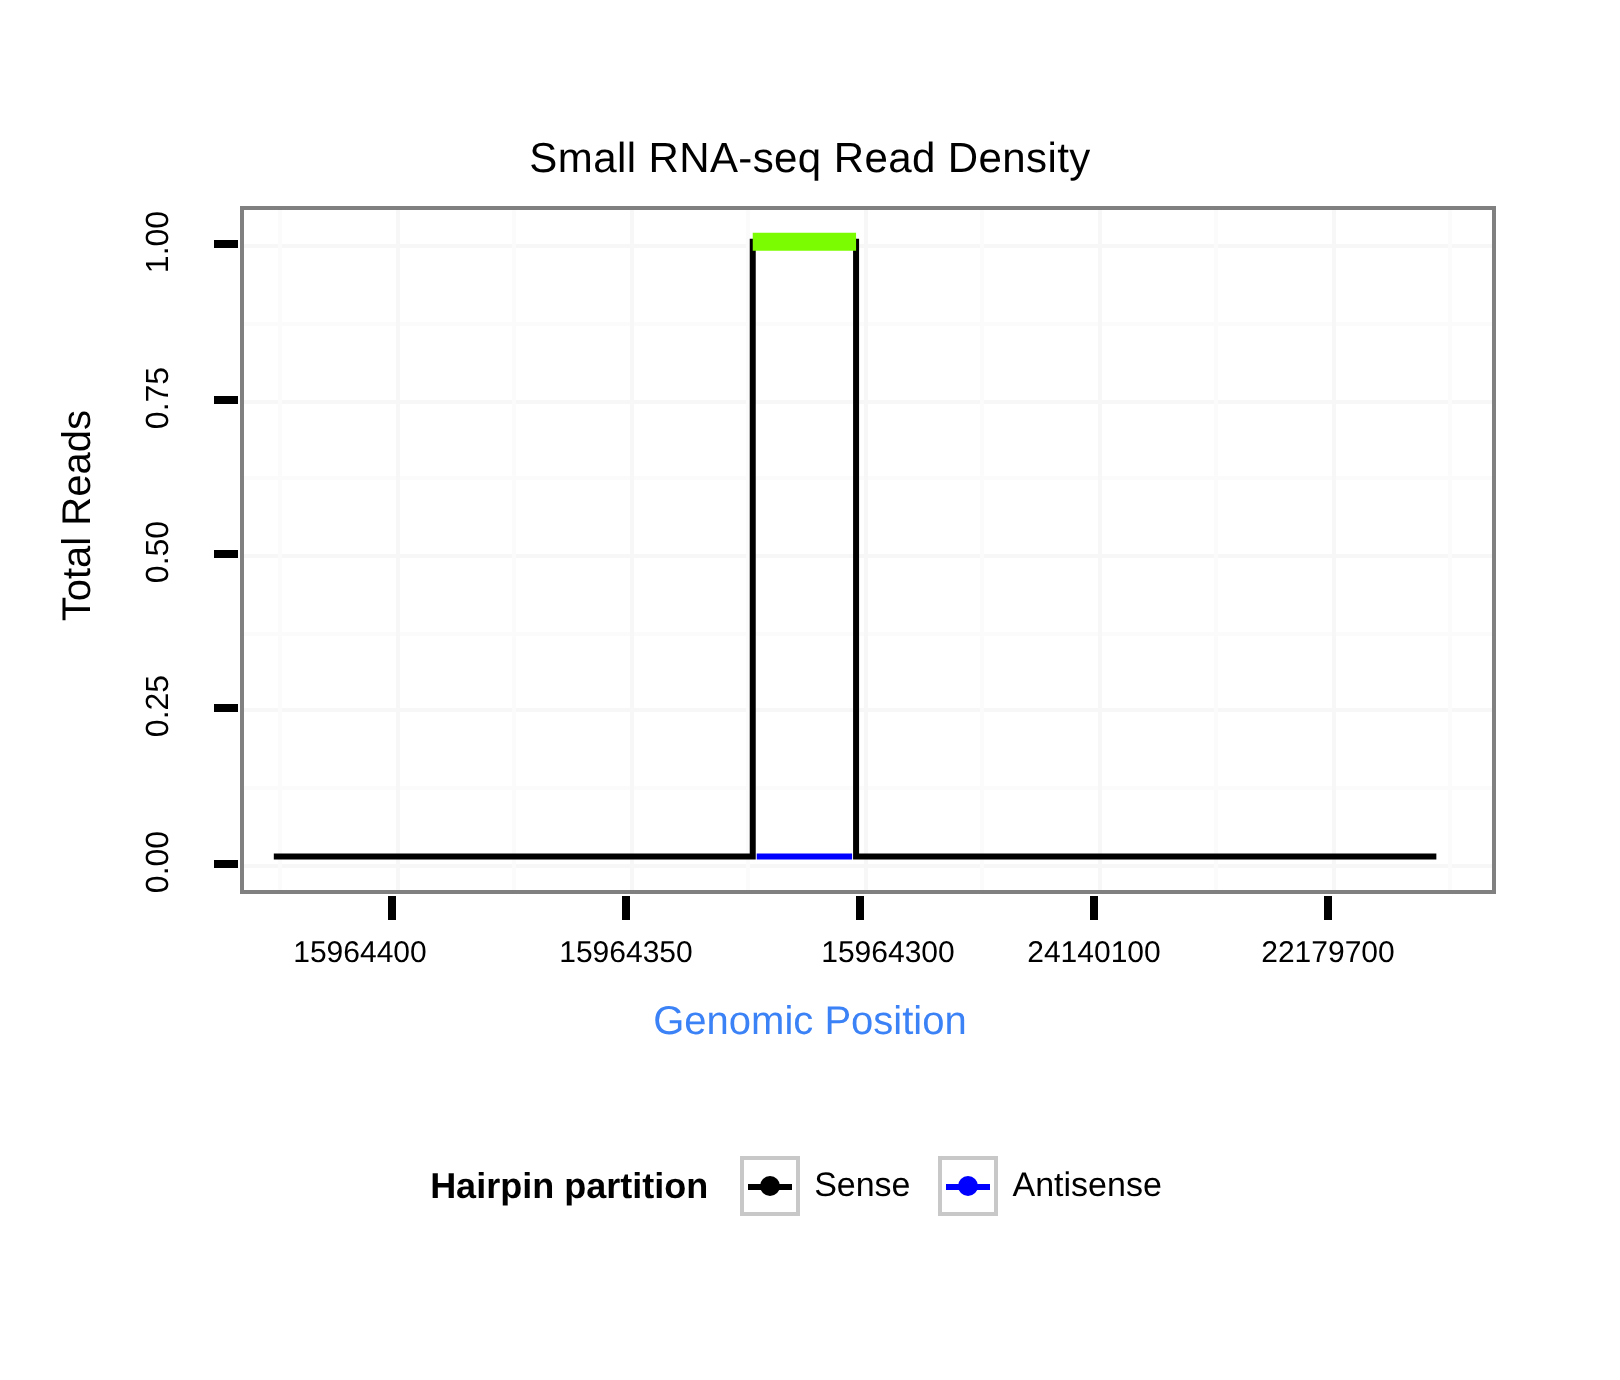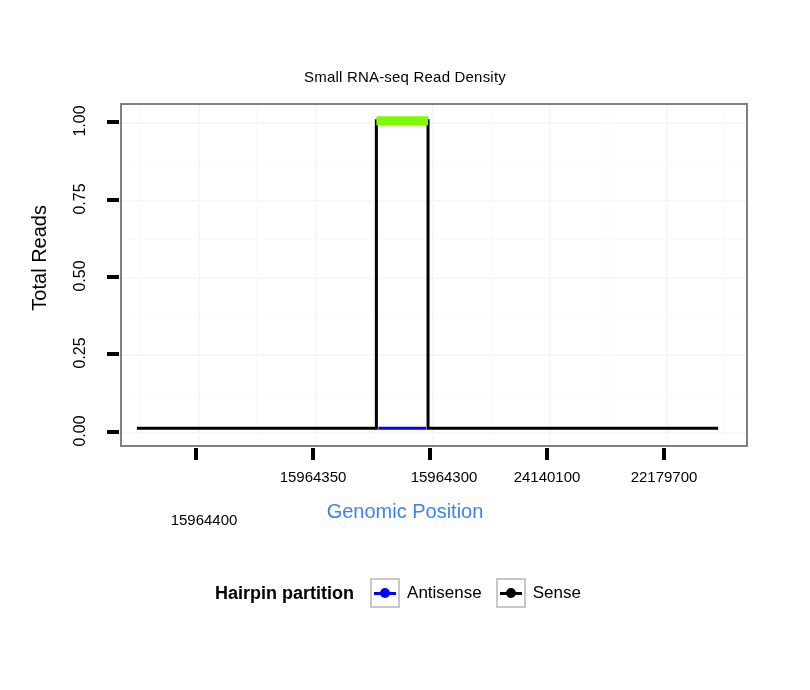--- a/index.html
+++ b/index.html
@@ -23,21 +23,21 @@
     height: 690px;
   }
 
   
   .chart-title {
     position: absolute;
     left: 0;
     top: 68px;
     width: 810px;
     text-align: center;
-    font-size: 15px;
+    font-size: 21px;
     color: #000000;
     letter-spacing: 0.2px;
     white-space: nowrap;
   }
 
   
   .panel {
     position: absolute;
     left: 120px;
     top: 103px;
@@ -237,51 +237,51 @@
 
         <line x1="258" y1="327" x2="306" y2="327" stroke="#0000FF" stroke-width="3" stroke-linecap="butt" vector-effect="non-scaling-stroke"></line>
 
         <line x1="256" y1="16" x2="308" y2="16" stroke="#7CFC00" stroke-width="9" stroke-linecap="butt" vector-effect="non-scaling-stroke"></line>
       </svg>
     </div>
   </div>
 
   <div>
     <div class="xtick-mark" style="left:194px; top:448px;"></div>
-    <div class="xtick-label" style="left:144px; top:468px; width:120px;margin-top:43px;">15964400</div>
+    <div class="xtick-label" style="left:120px; top:468px; width:120px;">15964400</div>
 
     <div class="xtick-mark" style="left:311px; top:448px;"></div>
     <div class="xtick-label" style="left:253px; top:468px; width:120px;text-align:center;">15964350</div>
 
     <div class="xtick-mark" style="left:428px; top:448px;"></div>
     <div class="xtick-label" style="left:384px; top:468px; width:120px;">15964300</div>
 
     <div class="xtick-mark" style="left:545px; top:448px;"></div>
     <div class="xtick-label" style="left:487px; top:468px; width:120px;">24140100</div>
 
     <div class="xtick-mark" style="left:662px; top:448px;"></div>
     <div class="xtick-label" style="left:604px; top:468px; width:120px;">22179700</div>
   </div>
 
   <div class="x-axis-title">Genomic Position</div>
 
   <div class="legend">
     <div class="legend-title">Hairpin partition</div>
+
+    <div class="legend-item">
+      <span class="legend-key">
+        <span class="key-line" style="background:#000000;"></span>
+        <span class="key-dot" style="background:#000000;"></span>
+      </span>
+      <span class="legend-label">Sense</span>
+    </div>
 
     <div class="legend-item">
       <span class="legend-key">
         <span class="key-line" style="background:#0000FF;"></span>
         <span class="key-dot" style="background:#0000FF;"></span>
       </span>
       <span class="legend-label">Antisense</span>
     </div>
 
-    <div class="legend-item">
-      <span class="legend-key">
-        <span class="key-line" style="background:#000000;"></span>
-        <span class="key-dot" style="background:#000000;"></span>
-      </span>
-      <span class="legend-label">Sense</span>
-    </div>
-
   </div>
 
 </div>
 
 </body></html>

